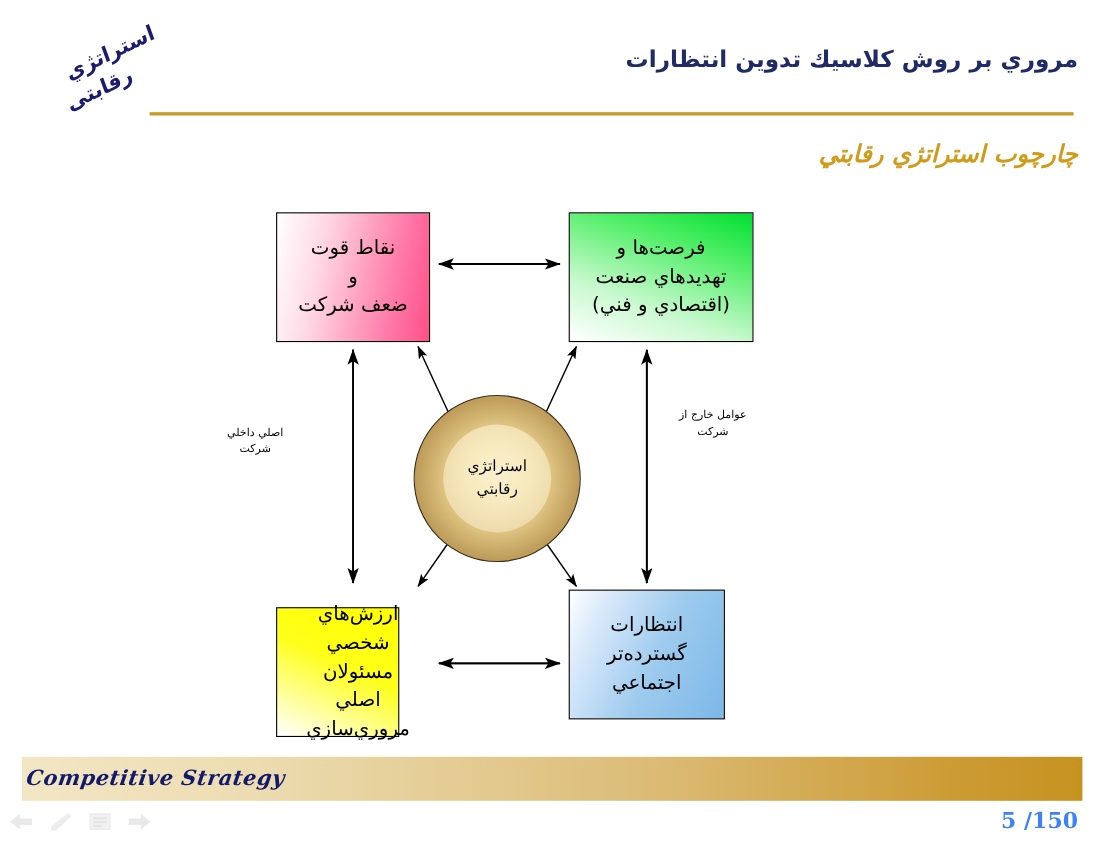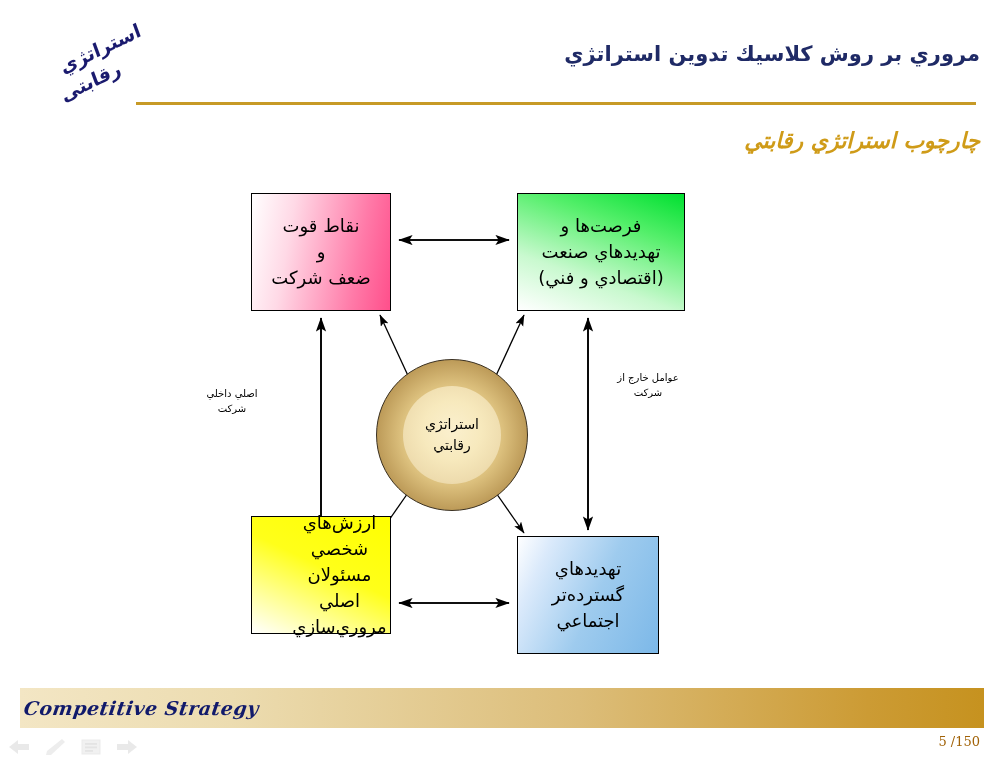--- a/index.html
+++ b/index.html
@@ -102,22 +102,22 @@
     left: 251px; top: 193px;
     width: 140px; height: 118px;
     background: linear-gradient(100deg, #ffffff 0%, #ffd9e6 28%, #ff7aa8 75%, #ff4f8b 100%);
   }
   .box-industry {
     left: 517px; top: 193px;
     width: 168px; height: 118px;
     background: linear-gradient(200deg, #00e030 0%, #55ef6b 30%, #c9f9cf 68%, #ffffff 100%);
   }
   .box-values {
-    left: 251px; top: 516px;
-    width: 140px; height: 118px;
+    left: 251px; top: 552px;
+    width: 112px; height: 118px;
     background: linear-gradient(205deg, #ffff00 0%, #ffff1a 45%, #ffff99 75%, #ffffff 100%);
     padding-left: 37px;
   }
   .box-expect {
     left: 517px; top: 536px;
     width: 142px; height: 118px;
     background: linear-gradient(115deg, #ffffff 0%, #dbeafb 18%, #9ecbee 55%, #7cb8e8 100%);
   }
 
   .circle-outer {
@@ -184,38 +184,38 @@
     left: 8px; top: 738px;
     display: flex;
     align-items: center;
     gap: 14px;
     opacity: 0.30;
   }
   .nav-icons svg { display: block; }
   .page-num {
     position: absolute;
     right: 24px; top: 734px;
-    color: #a16207;
-    font-size: 13px;
-    font-weight: normal;
+    color: #3b82f6;
+    font-size: 20px;
+    font-weight: bold;
     font-family: "DejaVu Serif", "Liberation Serif", serif;
     white-space: nowrap;
   }
 </style>
 </head>
 <body>
 
 <div id="slide">
 
   <div class="corner-logo">
     <span class="ln ln1">استراتژي</span>
     <span class="ln ln2">رقابتی</span>
   </div>
 
-  <div class="title-main">مروري بر روش كلاسيك تدوين استراتژي</div>
+  <div class="title-main">مروري بر روش كلاسيك تدوين انتظارات</div>
 
   <div class="header-rule"></div>
 
   <div class="subtitle">چارچوب استراتژي رقابتي</div>
 
   <div id="diagram">
 
     <svg class="edges" viewBox="0 0 1004 700">
       <defs>
         <marker id="ah" markerWidth="10" markerHeight="10" refX="8.5" refY="3.2" orient="auto" markerUnits="strokeWidth">
@@ -277,21 +277,21 @@
     <div class="node-box box-values">
       <div class="txt">
         <div>ارزش‌هاي</div>
         <div>شخصي مسئولان</div>
         <div>اصلي مروري‌سازي</div>
       </div>
     </div>
 
     <div class="node-box box-expect">
       <div class="txt">
-        <div>تهديدهاي</div>
+        <div>انتظارات</div>
         <div>گسترده‌تر</div>
         <div>اجتماعي</div>
       </div>
     </div>
 
     <div class="circle-outer">
       <div class="circle-inner">
         <div class="txt">
           <div>استراتژي</div>
           <div>رقابتي</div>

